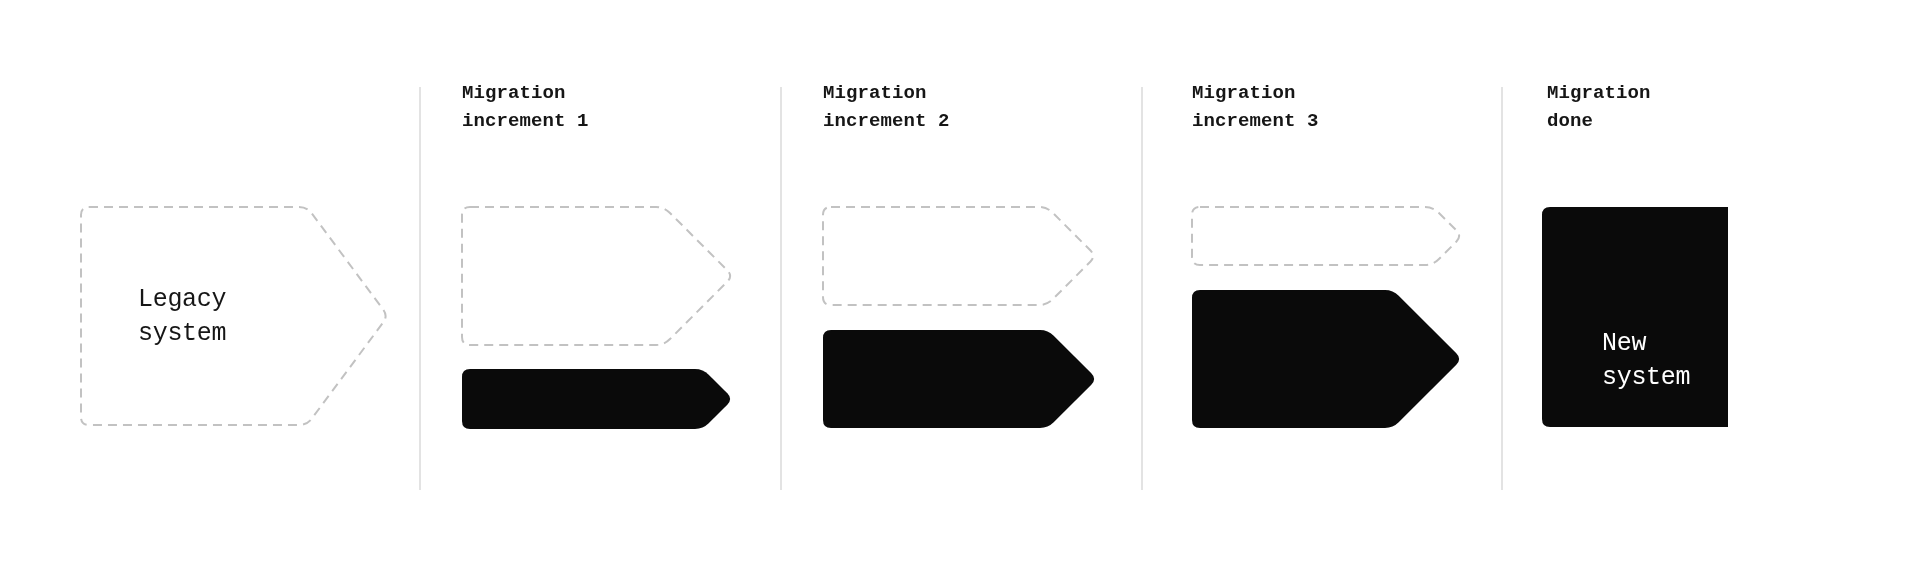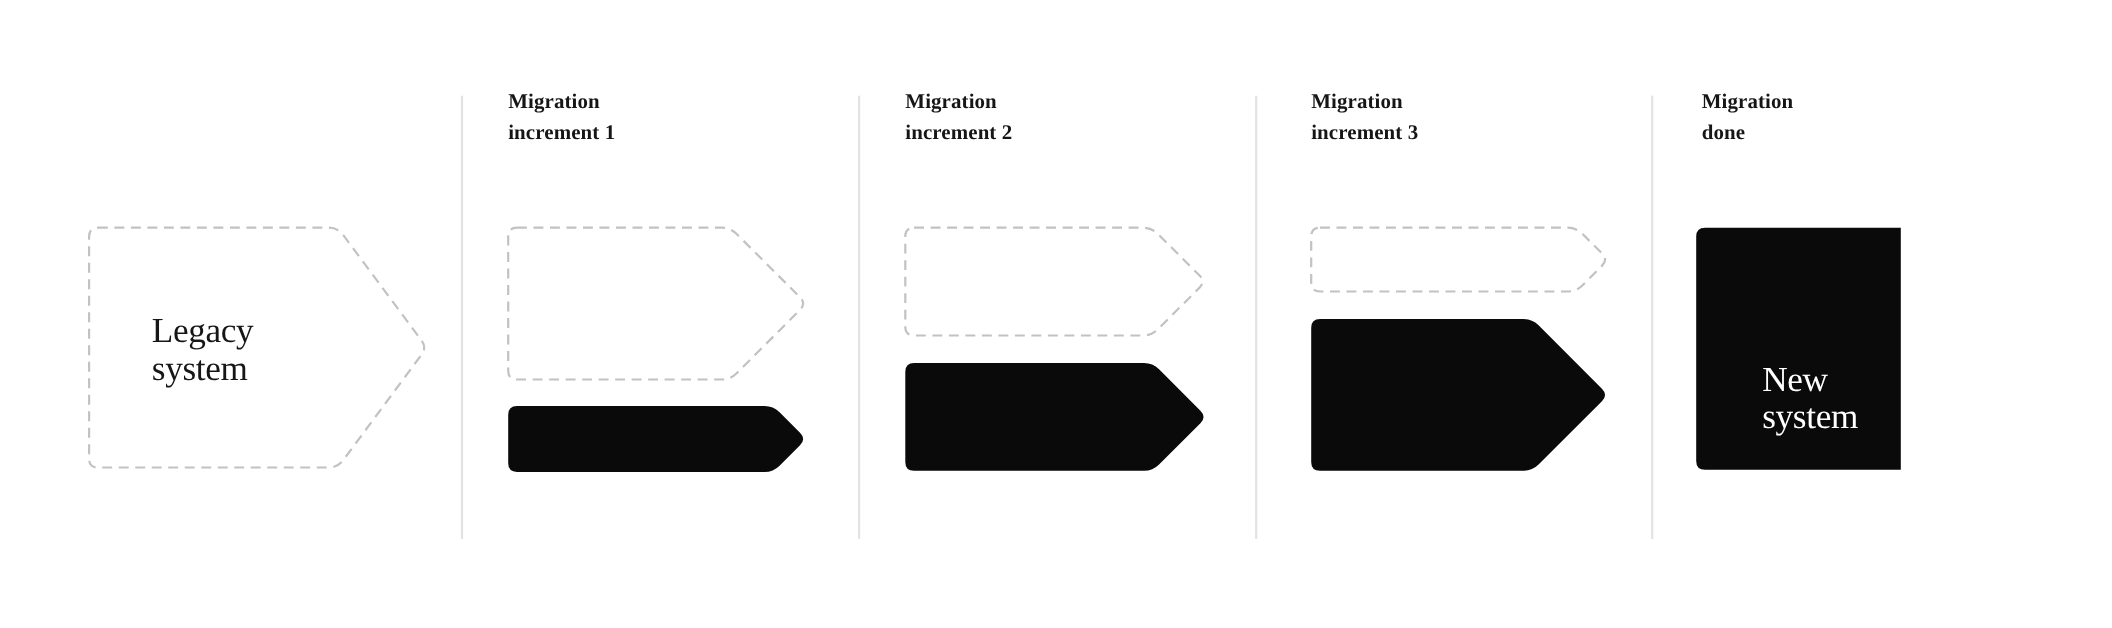--- a/index.html
+++ b/index.html
@@ -6,21 +6,21 @@
     margin: 0;
     padding: 0;
     background: #ffffff;
   }
   .canvas {
     position: relative;
     width: 1728px;
     height: 571px;
     background: var(--background, #ffffff);
     overflow: hidden;
-    font-family: Liberation Serif, serif;
+    font-family: Liberation Mono, monospace;
     border-radius: 10px;
   }
   .diagram-svg {
     position: absolute;
     left: 0;
     top: 0;
   }
   .arrow-dashed {
     fill: none;
     stroke: var(--arrow-dashed-stroke, #c2c2c2);
@@ -45,21 +45,21 @@
     font-size: 19px;
     line-height: 28px;
     font-weight: 700;
     letter-spacing: 0.1px;
     color: var(--text-dark, #161616);
     white-space: pre-line;
   }
   .shape-text {
     position: absolute;
     top: 283px;
-    font-size: 32px;
+    font-size: 25px;
     line-height: 34px;
     font-weight: 400;
     letter-spacing: -0.3px;
     white-space: pre-line;
   }
   .shape-text.dark  { color: var(--text-dark, #161616); }
   .shape-text.light { color: var(--text-light, #ffffff); margin-top: 44px; }
 </style>
 </head>
 <body>

